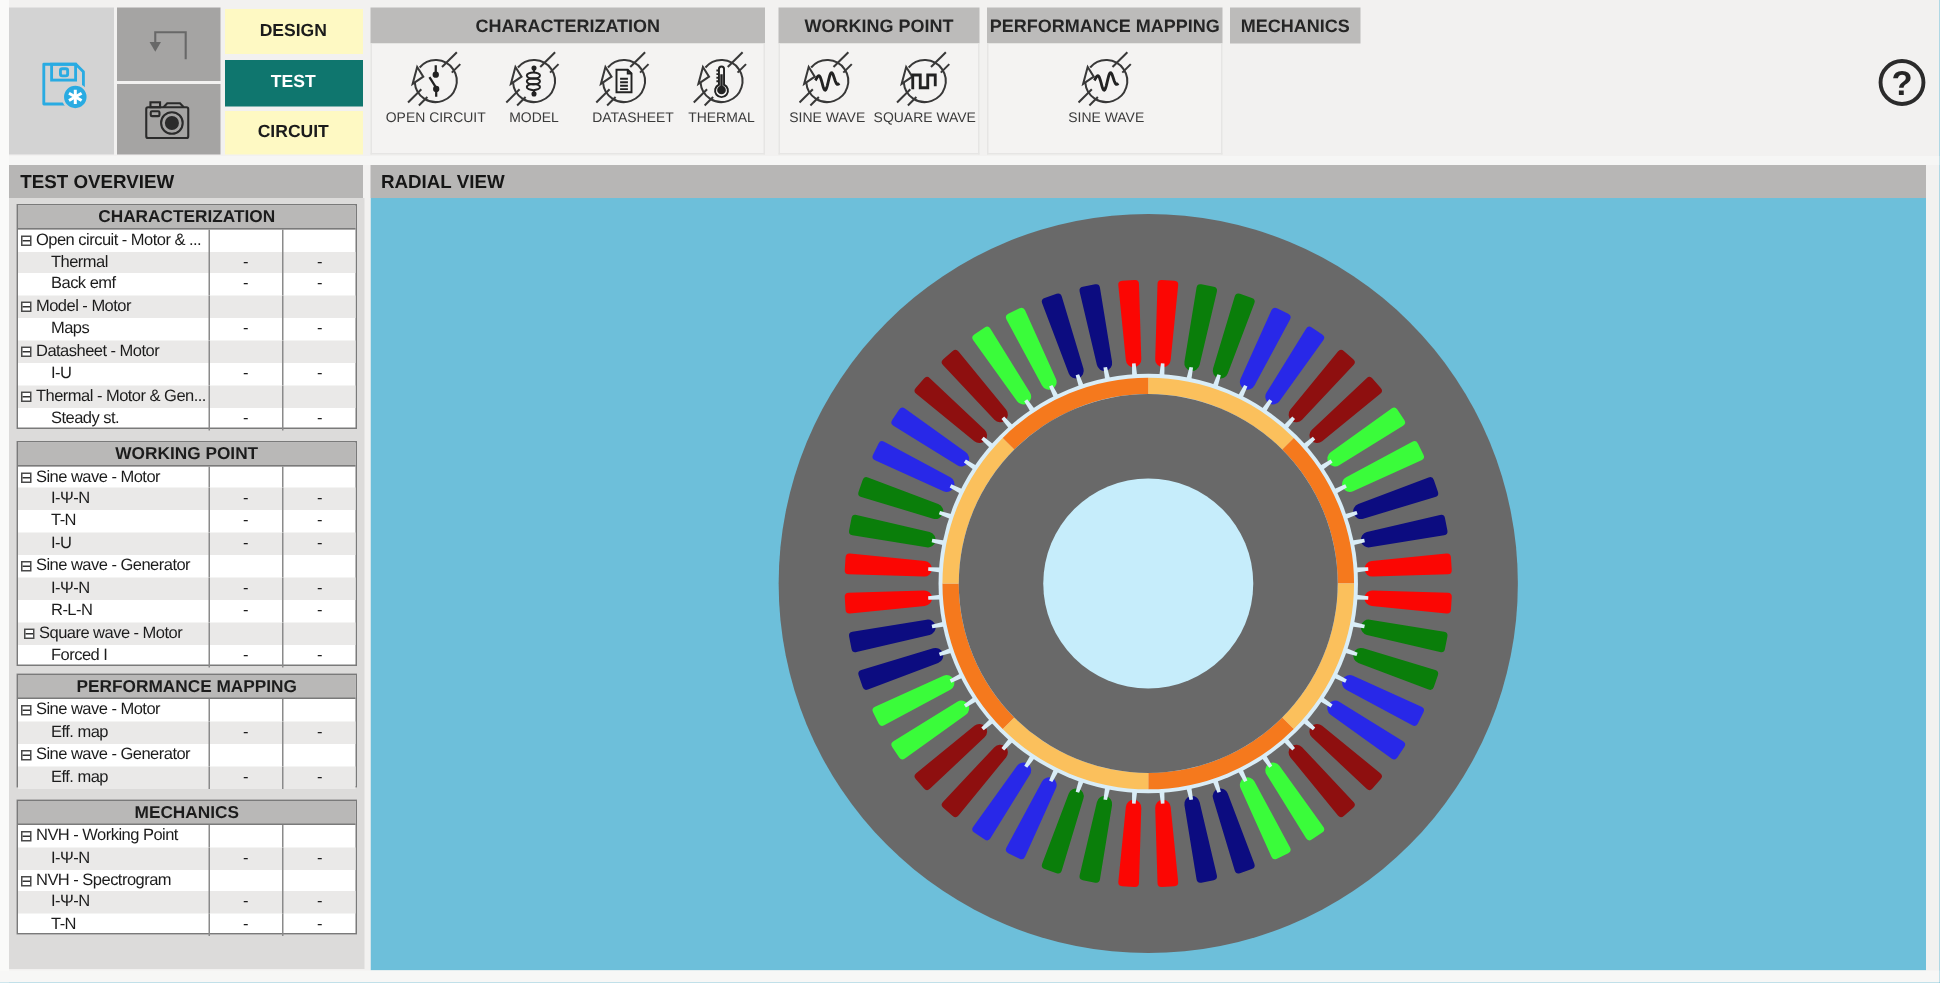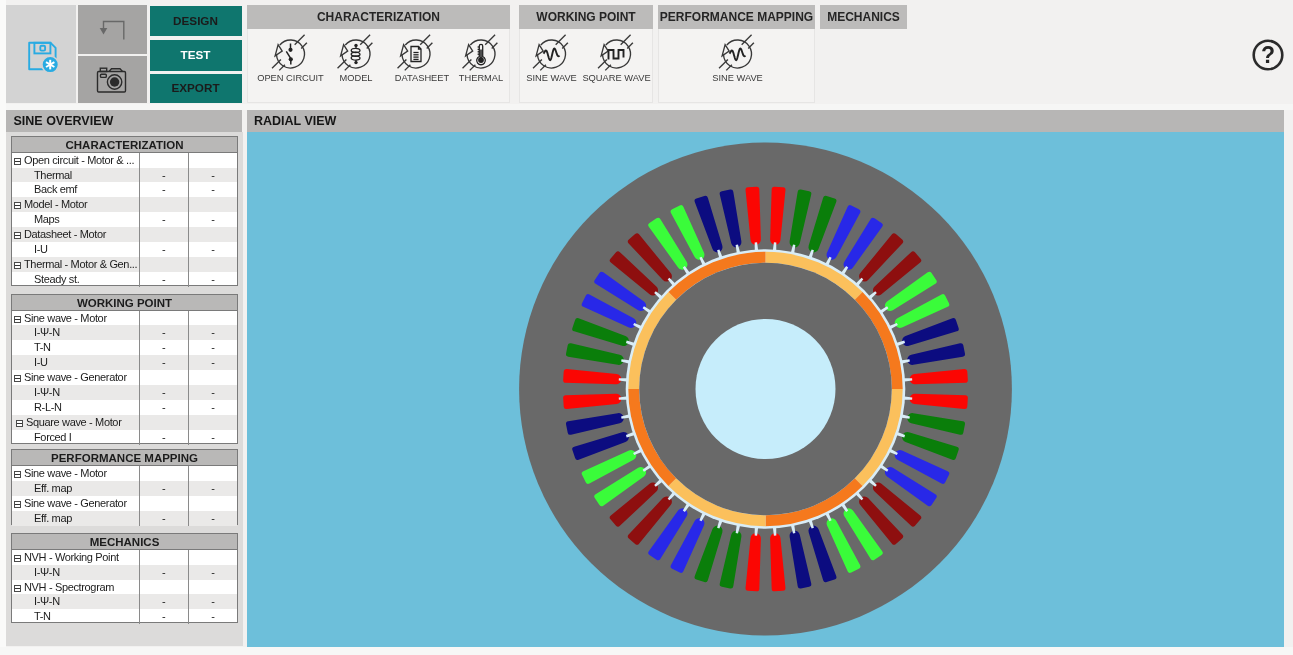--- a/index.html
+++ b/index.html
@@ -1,17 +1,17 @@
 <!DOCTYPE html>
 <html><head><meta charset="utf-8"><style>
 * { margin:0; padding:0; box-sizing:border-box; }
 html,body { width:1293px; height:655px; overflow:hidden; }
 body { background:#f2f1f0; font-family:"Liberation Sans", sans-serif; position:relative; }
 .abs { position:absolute; }
-.tab { position:absolute; left:149.5px; width:92px; height:30.2px; background:#0f766e;
+.tab { position:absolute; left:149.5px; width:92px; height:30.2px; background:#fef9c3;
        color:#1b1b1b; font-size:11.7px; font-weight:bold; text-align:center; line-height:30.2px; }
 .grp { position:absolute; top:5px; height:98px; }
 .gh { height:24px; line-height:24px; background:#bcbbba; text-align:center;
       font-size:12px; font-weight:bold; color:#252525; }
 .gb { position:relative; height:74px; background:#f4f3f2; border:1px solid #e6e5e4; border-top:none; }
 .cap { position:absolute; top:44px; width:140px; text-align:center; font-size:9.3px; color:#3a3a3a; }
 .bar { position:absolute; top:109.5px; height:22.5px; background:#b7b6b5; font-size:12.5px;
        font-weight:bold; color:#161616; line-height:22.5px; }
 .tbl { position:absolute; background:#fff; border:1px solid #7a7a7a; font-size:11px; color:#1c1c1c; }
 .th { background:#b9b8b7; text-align:center; font-weight:bold; font-size:11.5px;
@@ -51,21 +51,21 @@
       <rect x="19.5" y="15.5" width="28" height="20.5" rx="1.2"></rect>
       <path d="M31,15.5 L33.5,12.8 H42 L44.5,15.5"></path>
       <rect x="22.3" y="12.2" width="6.4" height="3.3"></rect>
       <rect x="22.5" y="18.2" width="5.8" height="3.2" rx="0.8"></rect>
       <circle cx="36.6" cy="26" r="7.2"></circle>
     </g>
     <circle cx="36.6" cy="26" r="4.7" fill="#2b2b2b"></circle>
   </svg>
 <div class="tab" style="top:6px">DESIGN</div>
 <div class="tab" style="top:39.8px;height:30.8px;line-height:30.8px;background:#0f766e;color:#fff">TEST</div>
-<div class="tab" style="top:74.2px;height:28.5px;line-height:28.5px">EXPORT</div>
+<div class="tab" style="top:74.2px;height:28.5px;line-height:28.5px">CIRCUIT</div>
 <div class="grp" style="left:247px;width:263px">
     <div class="gh">CHARACTERIZATION</div>
     <div class="gb">
       <svg width="263" height="74" viewBox="0 0 263 74" style="position:absolute;left:0;top:0">
         <g transform="translate(42.5,25)" fill="none" stroke="#383838" stroke-width="1.35">
           <path d="M-10.72,-9.00 A14.0,14.0 0 1 1 -13.97,0.98"></path>
           <path d="M-15.38,1.89 L-12.38,-9.33 L-8.32,-2.86 Z"></path>
           <line x1="4.17" y1="-9.30" x2="14.07" y2="-19.20"></line>
           <line x1="10.71" y1="-5.59" x2="16.37" y2="-11.24"></line>
           <line x1="-9.62" y1="5.50" x2="-18.46" y2="14.34"></line>
@@ -182,21 +182,21 @@
 <div class="grp" style="left:820px;width:87px">
     <div class="gh">MECHANICS</div>
   </div>
 <svg width="34" height="34" style="position:absolute;left:1251px;top:38px" viewBox="0 0 34 34">
     <circle cx="17" cy="17" r="14.3" fill="none" stroke="#2b2b2b" stroke-width="2.6"></circle>
     <text x="17" y="25.2" text-anchor="middle" font-family="Liberation Sans, sans-serif" font-size="23" font-weight="bold" fill="#252525">?</text>
   </svg>
 <div class="abs" style="left:0;top:104px;width:1293px;height:5.5px;background:#f6f6f5"></div>
 <div class="abs" style="left:0;top:0;width:5.5px;height:655px;background:#fafaf9"></div>
 
-<div class="bar" style="left:6px;width:236px;padding-left:7.5px">SINE OVERVIEW</div>
+<div class="bar" style="left:6px;width:236px;padding-left:7.5px">TEST OVERVIEW</div>
 <div class="bar" style="left:247px;width:1037px;padding-left:7px">RADIAL VIEW</div>
 
 <div class="abs" style="left:6px;top:132px;width:237px;height:514px;background:#dcdbda"></div>
 <div class="tbl" style="left:11px;top:135.7px;width:227px;height:150px">
     <div class="th" style="height:16px;line-height:16px">CHARACTERIZATION</div>
     <div class="rw" style="height:14.9px;line-height:14.9px">
       <div class="c1" style="padding-left:2px"><span class="exp"></span>Open circuit - Motor &amp; ...</div>
       <div class="c2"></div>
       <div class="c3"></div>
     </div>

